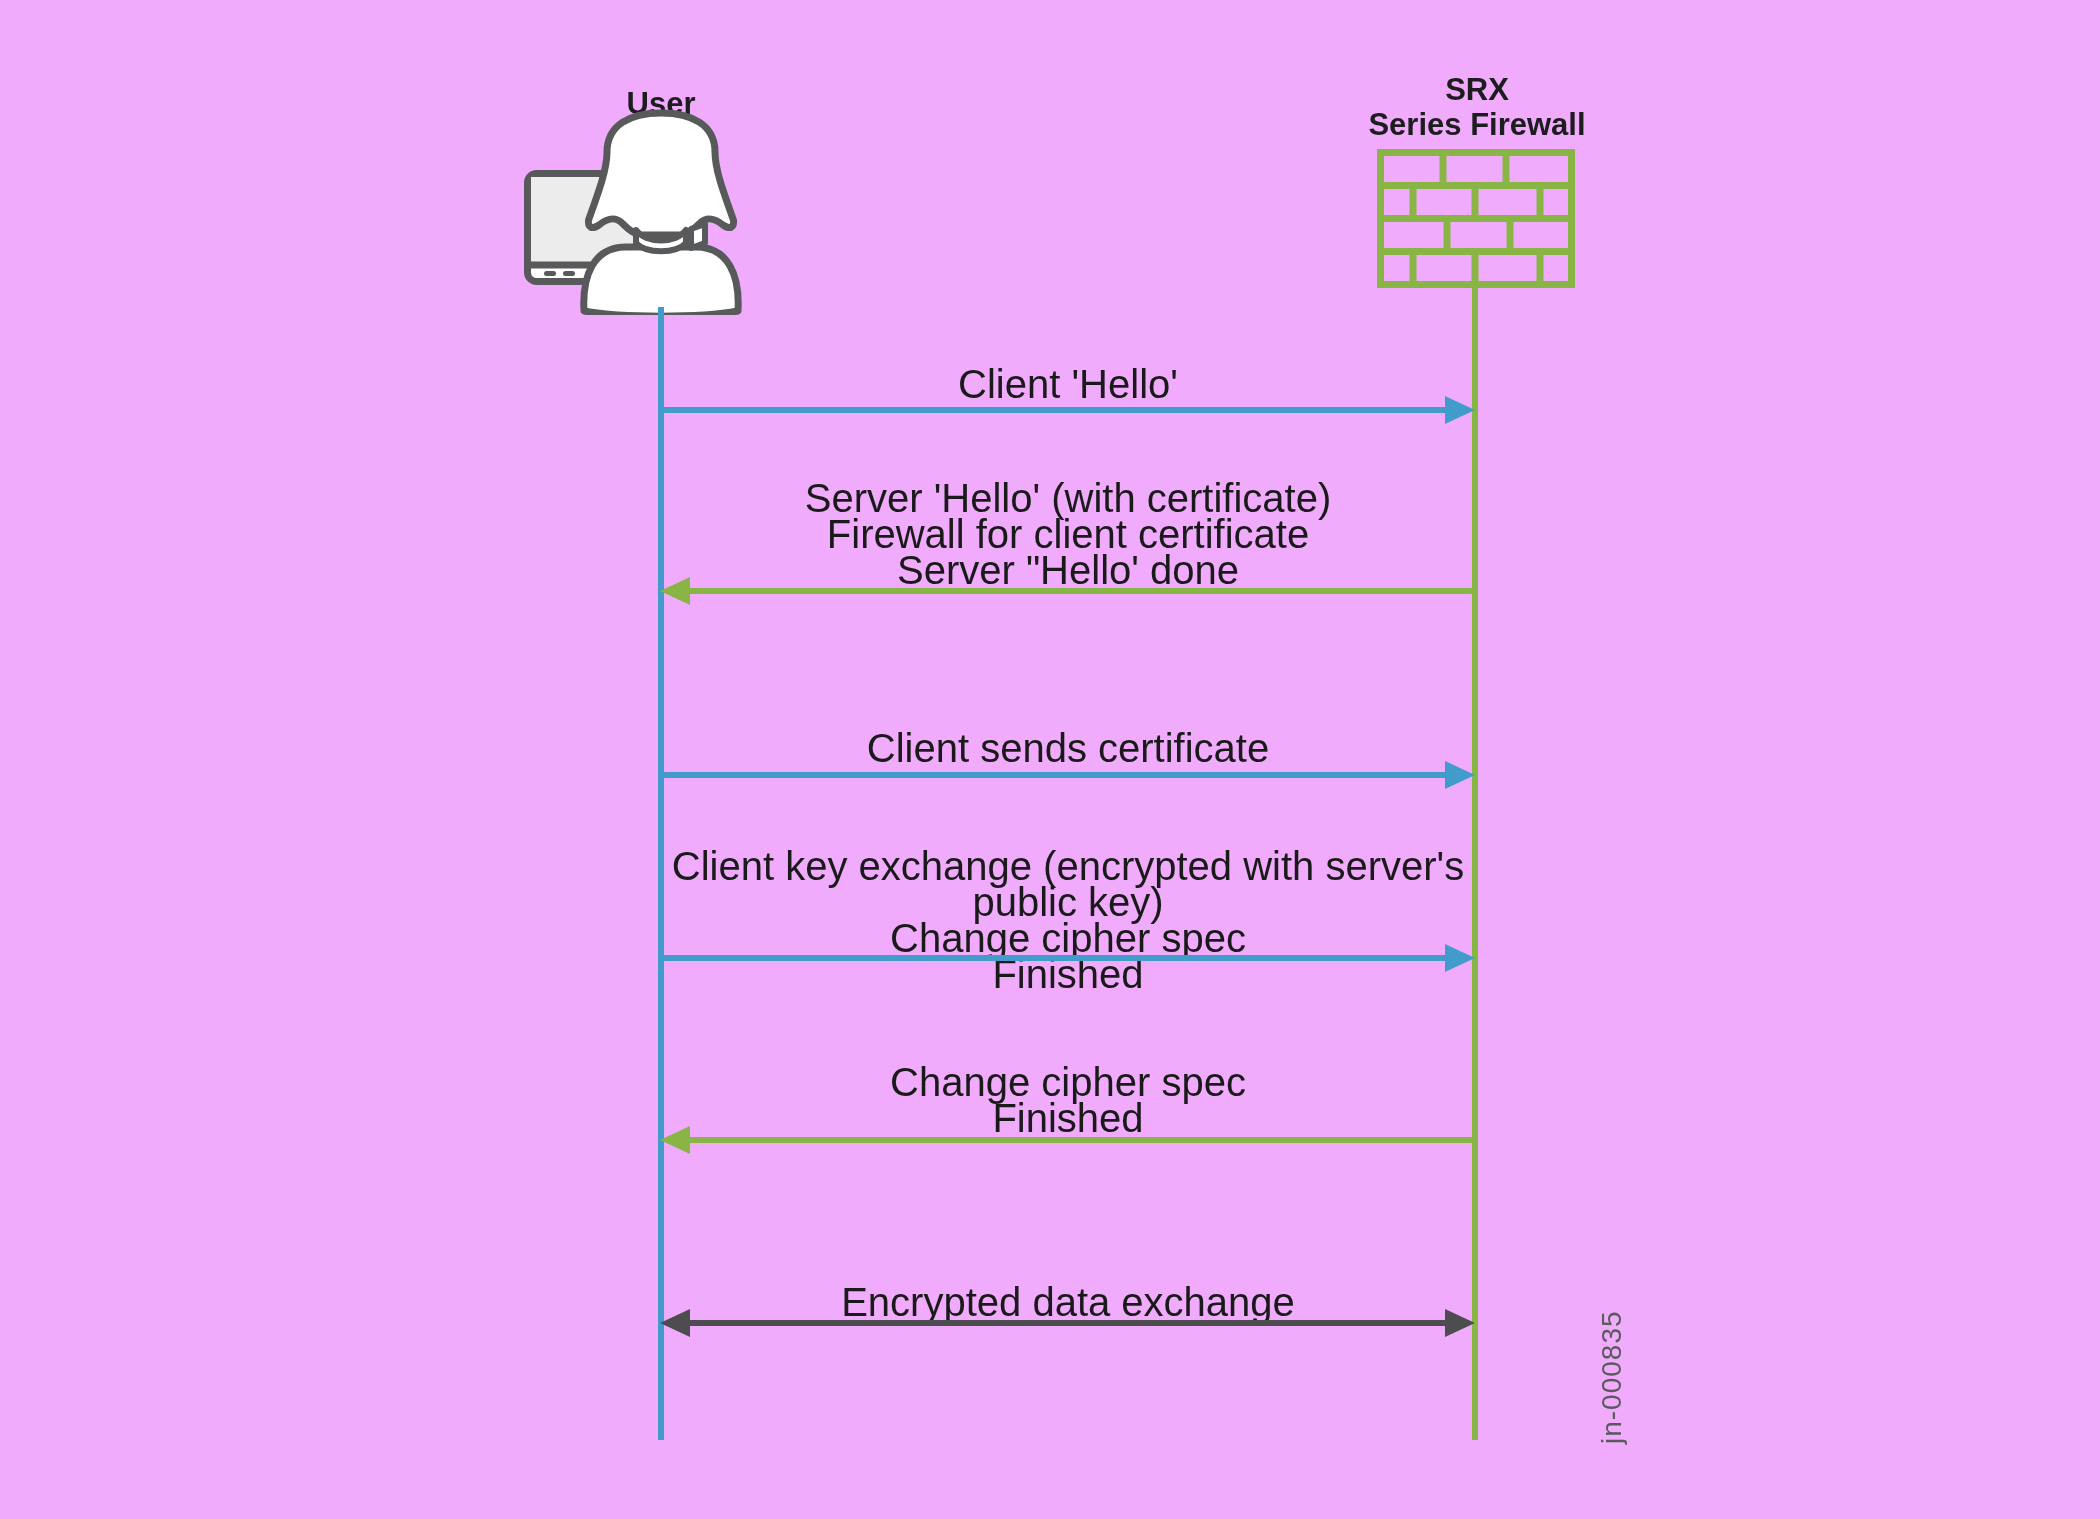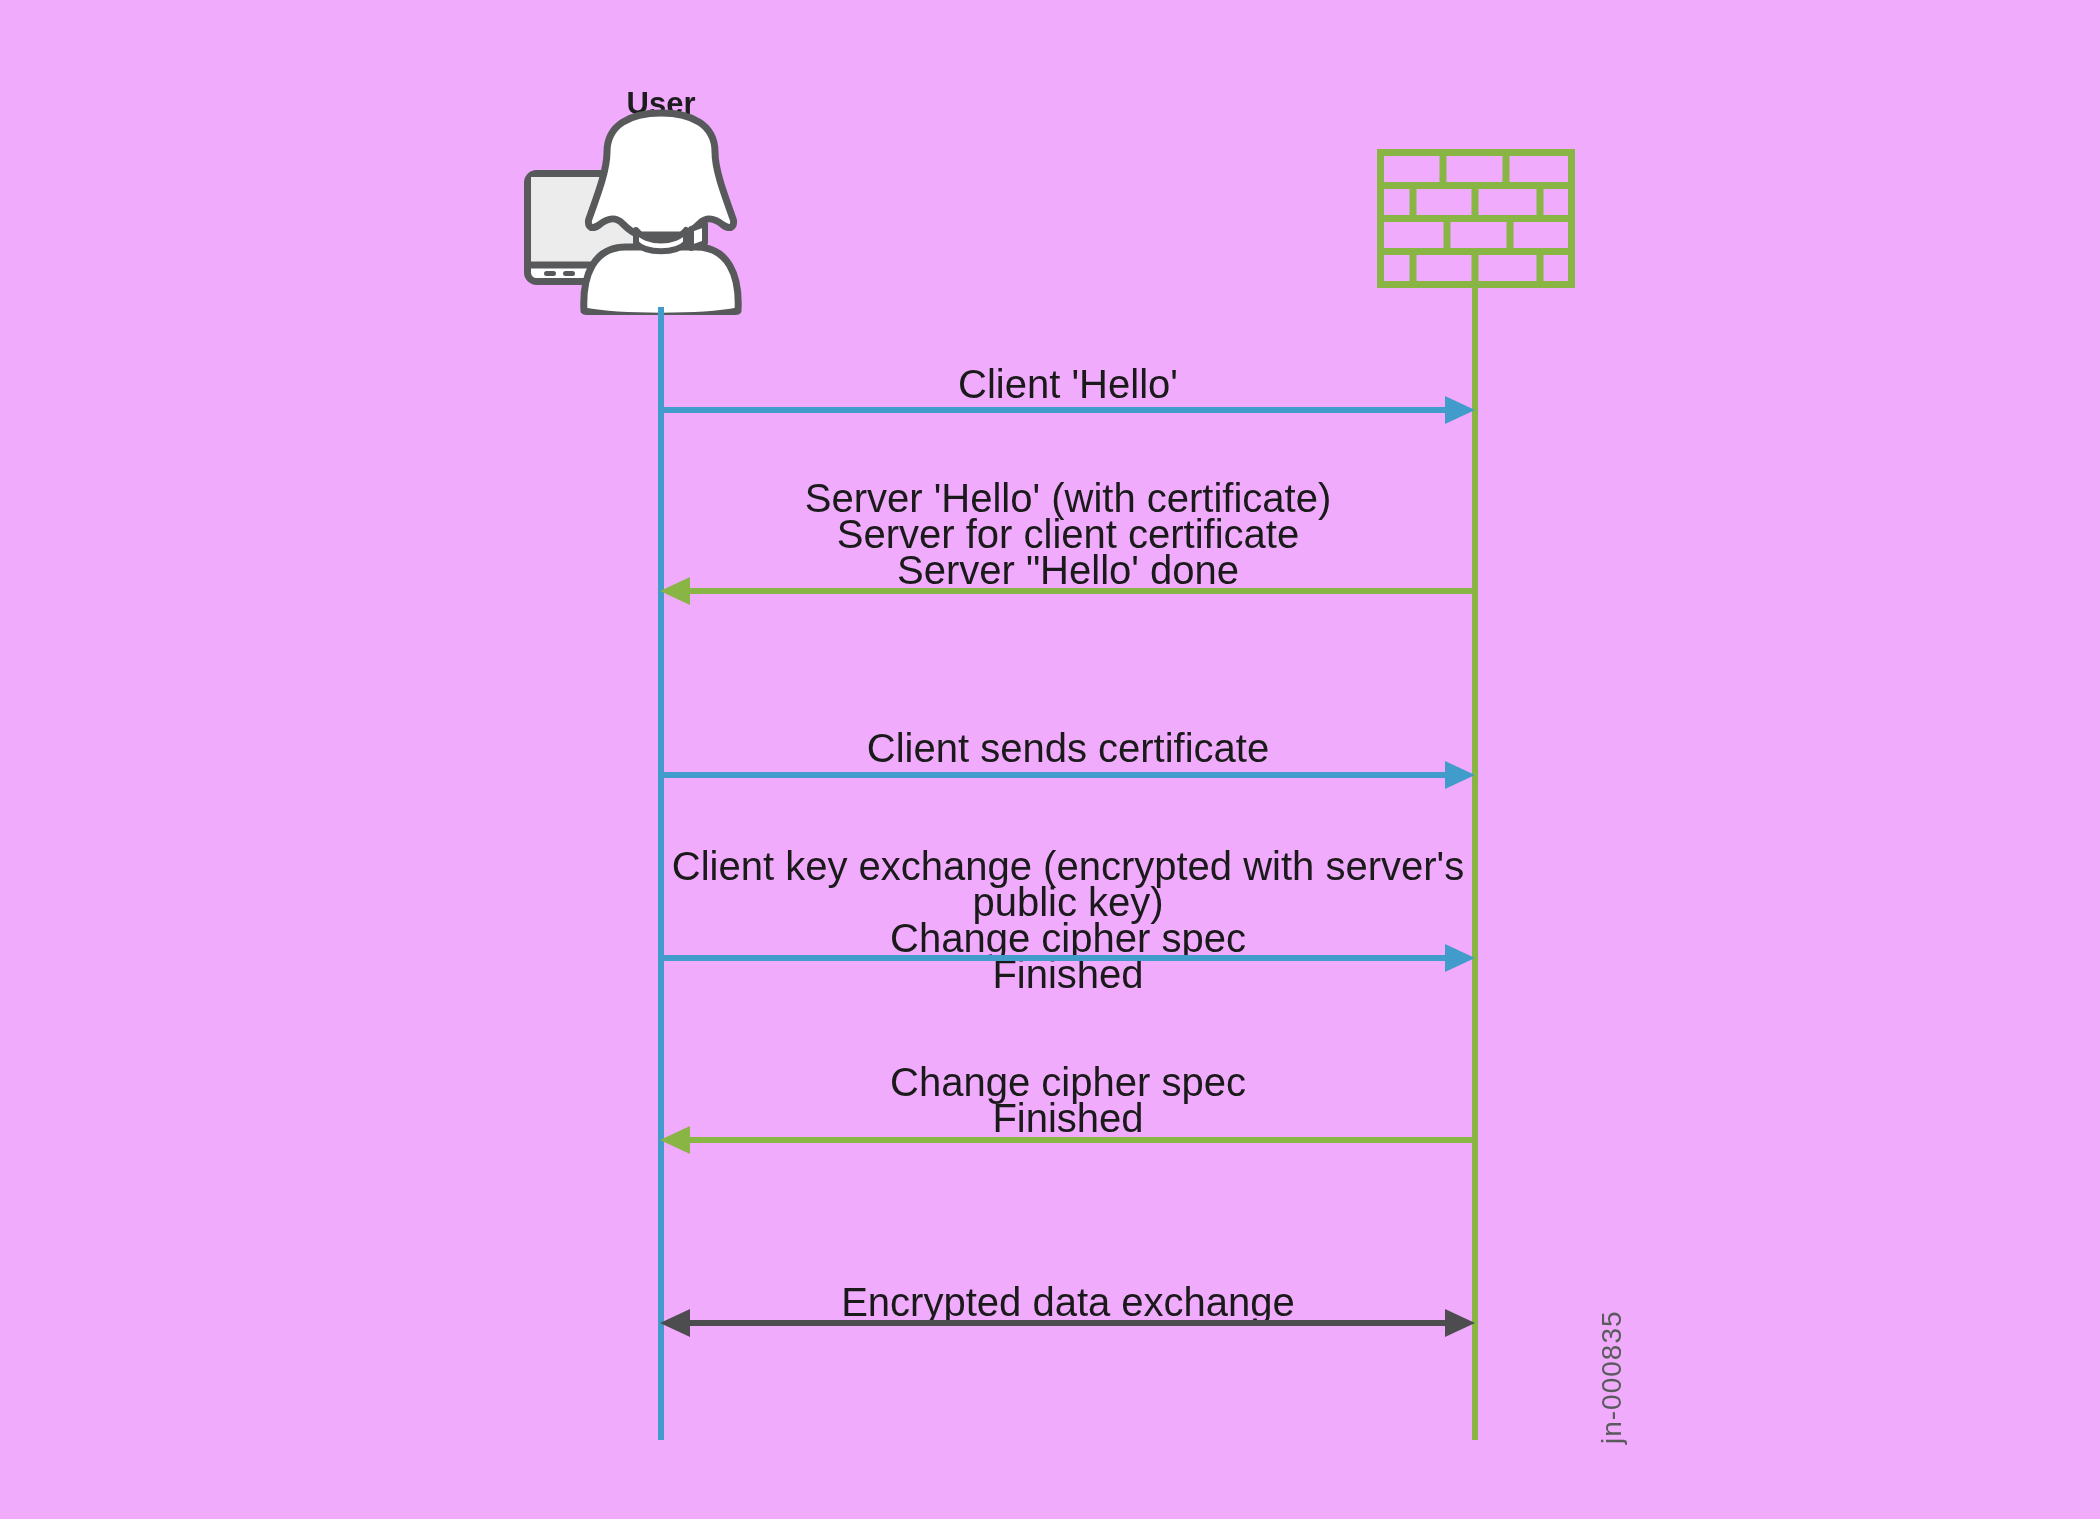--- a/index.html
+++ b/index.html
@@ -71,20 +71,24 @@
              C 82 170, 94 142, 126 142
              L 196 142
              C 228 142, 240 170, 238 206
              C 200 213, 122 213, 84 206 Z" fill="#ffffff" stroke="#58595B" stroke-width="7" stroke-linejoin="round"></path>
 
     <path d="M 136 125 C 146 139, 176 139, 186 125 L 186 138 C 176 149, 146 149, 136 138 Z" fill="#ffffff" stroke="#58595B" stroke-width="6" stroke-linejoin="round"></path>
 
     <path d="M 191 124 L 205 119 L 205 138 L 191 143 Z" fill="#ffffff" stroke="#58595B" stroke-width="6" stroke-linejoin="round"></path>
   </svg>
 
+  <div class="actor-label" style="left:1342px; top:72px; width:270px;">
+    <div>SRX</div>
+    <div>Series Firewall</div>
+  </div>
 
   <svg class="icon-svg" style="left:1377px; top:149px;" width="198" height="139" viewBox="0 0 198 139" stroke="#88B544" stroke-width="7" fill="none">
     <rect x="3.5" y="3.5" width="191" height="132"></rect>
     <line x1="3.5" y1="36.5" x2="194.5" y2="36.5"></line>
     <line x1="3.5" y1="69.5" x2="194.5" y2="69.5"></line>
     <line x1="3.5" y1="102.5" x2="194.5" y2="102.5"></line>
 
     <line x1="66" y1="3.5" x2="66" y2="36.5"></line>
     <line x1="129" y1="3.5" x2="129" y2="36.5"></line>
 
@@ -106,21 +110,21 @@
   <div class="msg-label" style="top:366px;">
     <div>Client 'Hello'</div>
   </div>
   <div class="arrow dir-right c-blue" style="top:396px;">
     <div class="shaft"></div>
     <div class="head head-r"></div>
   </div>
 
   <div class="msg-label" style="top:480px;">
     <div>Server 'Hello' (with certificate)</div>
-    <div>Server for client certificate</div>
+    <div>Firewall for client certificate</div>
     <div>Server "Hello' done</div>
   </div>
   <div class="arrow dir-left c-green" style="top:577px;">
     <div class="shaft"></div>
     <div class="head head-l"></div>
   </div>
 
   <div class="msg-label" style="top:730px;">
     <div>Client sends certificate</div>
   </div>

